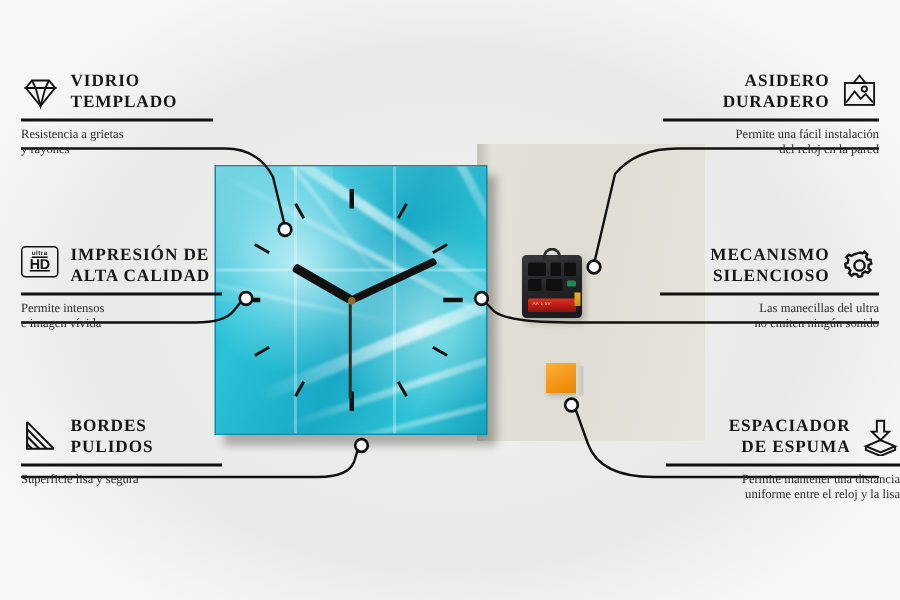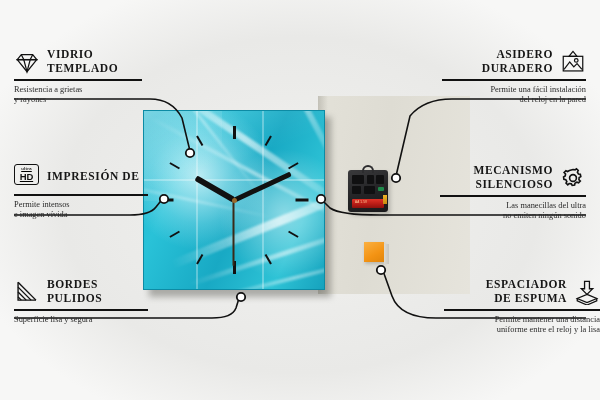--- a/index.html
+++ b/index.html
@@ -165,21 +165,21 @@
     box-shadow: 1px 2px 3px rgba(100,96,85,.3);
   }
   .foam-edge {
     position: absolute; right: -5px; top: 2px;
     width: 5px; height: 20px;
     background: linear-gradient(90deg, #dcdad2, #c8c6be);
   }
 
   
   .callout { position: absolute; }
-  .callout .head { display: flex; align-items: center; gap: 7px; }
+  .callout .head { display: flex; align-items: flex-start; gap: 7px; }
   .callout .title {
     font-family: "Liberation Serif", serif;
     font-weight: bold;
     font-size: 11.5px;
     letter-spacing: .6px;
     color: #161616;
     line-height: 13.5px;
     text-transform: uppercase;
   }
   .callout .rule {
@@ -331,20 +331,21 @@
   <div class="callout left" style="left:14px; top:164px; width:140px;">
     <div class="head">
       <span class="ico">
         <span class="hd-badge">
           <span class="u">ultra</span>
           <span class="h">HD</span>
         </span>
       </span>
       <span class="title">
         <span>IMPRESIÓN DE</span><br>
+        <span>ALTA CALIDAD</span>
       </span>
     </div>
     <div class="rule" style="width:134px"></div>
     <div class="desc">
       <span>Permite intensos</span><br>
       <span>e imagen vívida</span>
     </div>
   </div>
 
   <div class="callout left" style="left:14px; top:278px; width:140px;">

